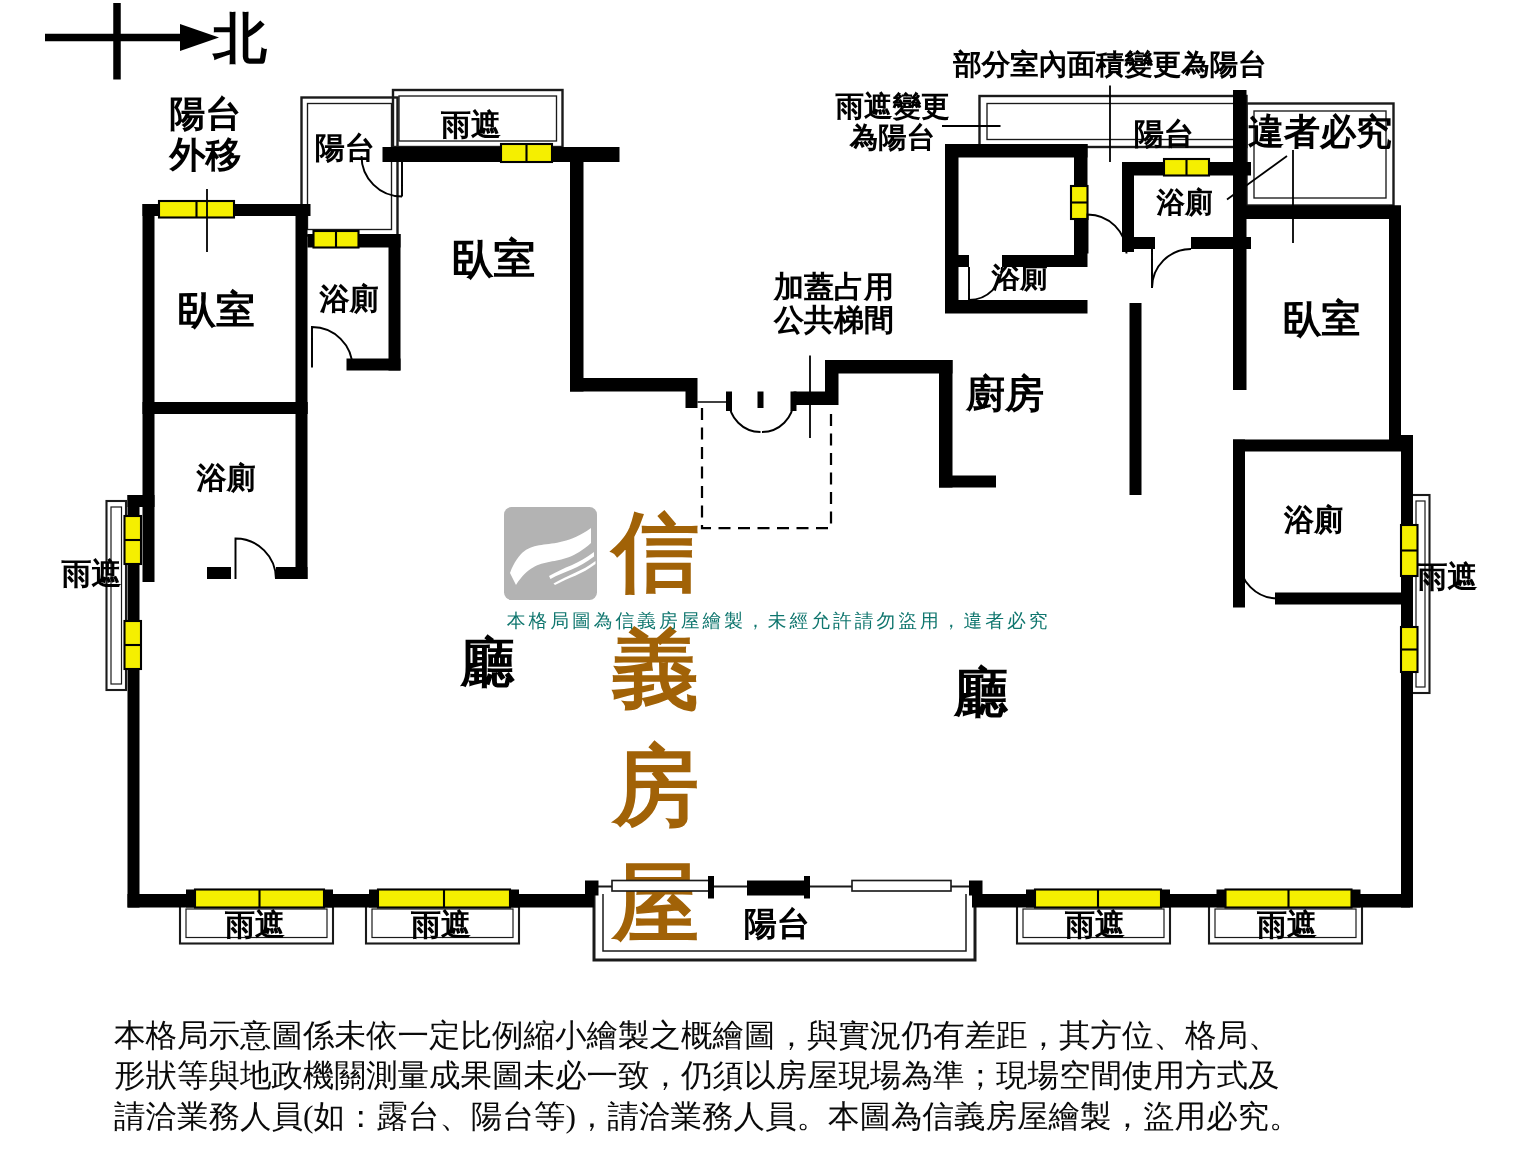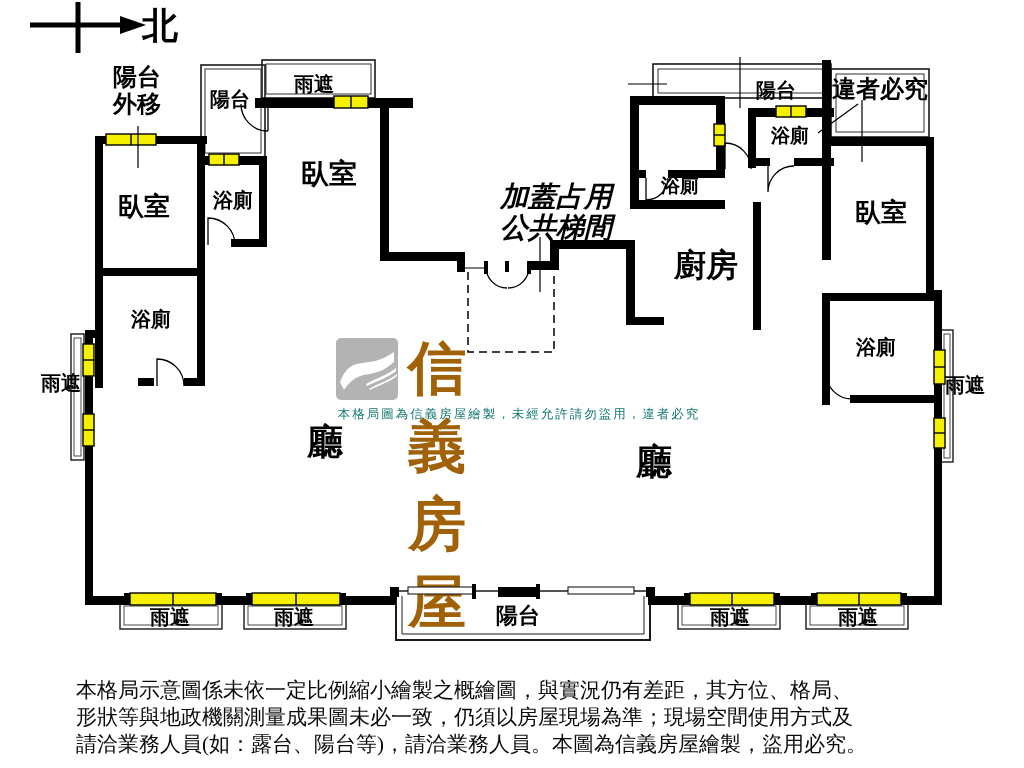--- a/index.html
+++ b/index.html
@@ -188,36 +188,39 @@
       <line x1="740" y1="57" x2="740" y2="108"></line>
       <line x1="628" y1="84" x2="667" y2="84"></line>
       <line x1="862" y1="100" x2="862" y2="162"></line>
       <line x1="858" y1="104" x2="818" y2="133"></line>
       <line x1="540" y1="237" x2="540" y2="292"></line>
     </g>
   </svg>
 
   <div class="lbl" style="left:142px;top:6px;font-size:36px;">北</div>
 
+  <div class="lbl ctr" style="left:627px;top:33px;width:226px;font-size:19px;">部分室內面積變更為陽台</div>
+  <div class="lbl ctr" style="left:550px;top:61px;width:90px;font-size:19px;">雨遮變更
+為陽台</div>
   <div class="lbl ctr" style="left:104px;top:64px;width:66px;font-size:24px;">陽台
 外移</div>
   <div class="lbl" style="left:832px;top:76px;font-size:24px;">違者必究</div>
-  <div class="lbl ctr" style="left:497px;top:181px;width:118px;font-size:28px;font-style:italic;">加蓋占用
+  <div class="lbl ctr" style="left:497px;top:181px;width:118px;font-size:20px;">加蓋占用
 公共梯間</div>
 
   <div class="lbl" style="left:210px;top:88px;font-size:20px;">陽台</div>
   <div class="lbl" style="left:294px;top:73px;font-size:20px;">雨遮</div>
   <div class="lbl" style="left:118px;top:192px;font-size:26px;">臥室</div>
   <div class="lbl" style="left:213px;top:189px;font-size:20px;">浴廁</div>
   <div class="lbl" style="left:301px;top:158px;font-size:28px;">臥室</div>
   <div class="lbl" style="left:661px;top:175px;font-size:19px;">浴廁</div>
   <div class="lbl" style="left:756px;top:79px;font-size:20px;">陽台</div>
   <div class="lbl" style="left:771px;top:125px;font-size:19px;">浴廁</div>
   <div class="lbl" style="left:855px;top:198px;font-size:26px;">臥室</div>
-  <div class="lbl" style="left:674px;top:248px;font-size:32px;">廚房</div>
+  <div class="lbl" style="left:644px;top:248px;font-size:26px;">廚房</div>
   <div class="lbl" style="left:131px;top:308px;font-size:20px;">浴廁</div>
   <div class="lbl" style="left:41px;top:372px;font-size:20px;">雨遮</div>
   <div class="lbl" style="left:856px;top:336px;font-size:20px;">浴廁</div>
   <div class="lbl" style="left:945px;top:374px;font-size:20px;">雨遮</div>
   <div class="lbl" style="left:307px;top:422px;font-size:36px;">廳</div>
   <div class="lbl" style="left:636px;top:442px;font-size:36px;">廳</div>
   <div class="lbl" style="left:150px;top:606px;font-size:20px;">雨遮</div>
   <div class="lbl" style="left:274px;top:606px;font-size:20px;">雨遮</div>
   <div class="lbl" style="left:710px;top:606px;font-size:20px;">雨遮</div>
   <div class="lbl" style="left:838px;top:606px;font-size:20px;">雨遮</div>

